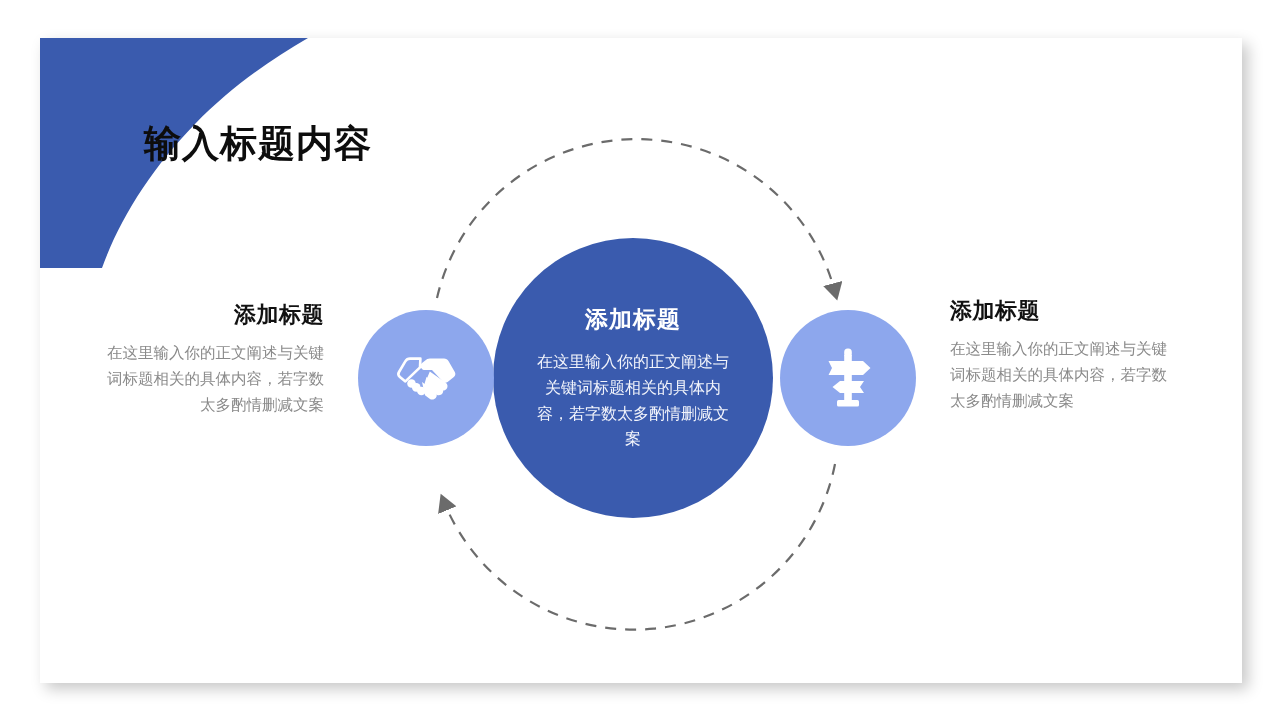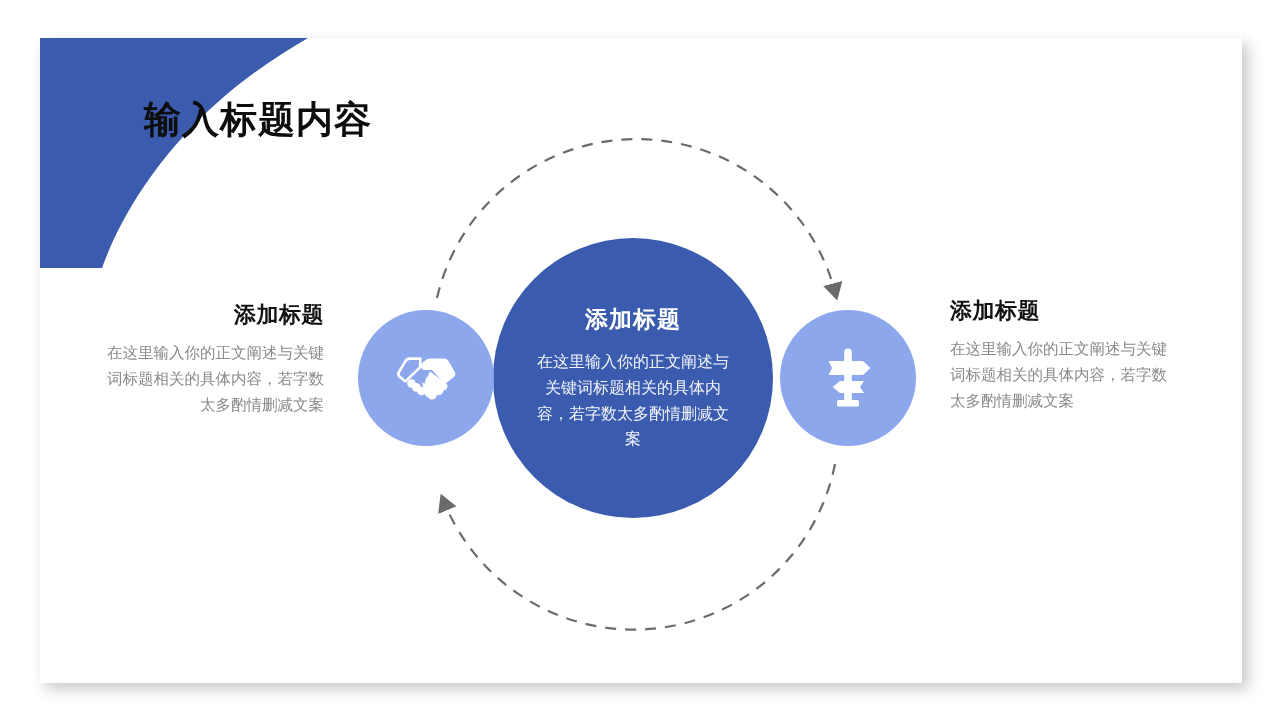--- a/index.html
+++ b/index.html
@@ -40,21 +40,21 @@
     top: 0;
     width: 340px;
     height: 230px;
     pointer-events: none;
   }
 
   
   #page-title {
     position: absolute;
     left: 104px;
-    top: 60px;
+    top: 84px;
     font-size: 37px;
     font-weight: bold;
     color: #0d0d0d;
     letter-spacing: 1px;
     line-height: 1.2;
     white-space: nowrap;
   }
 
   
   #diagram {

